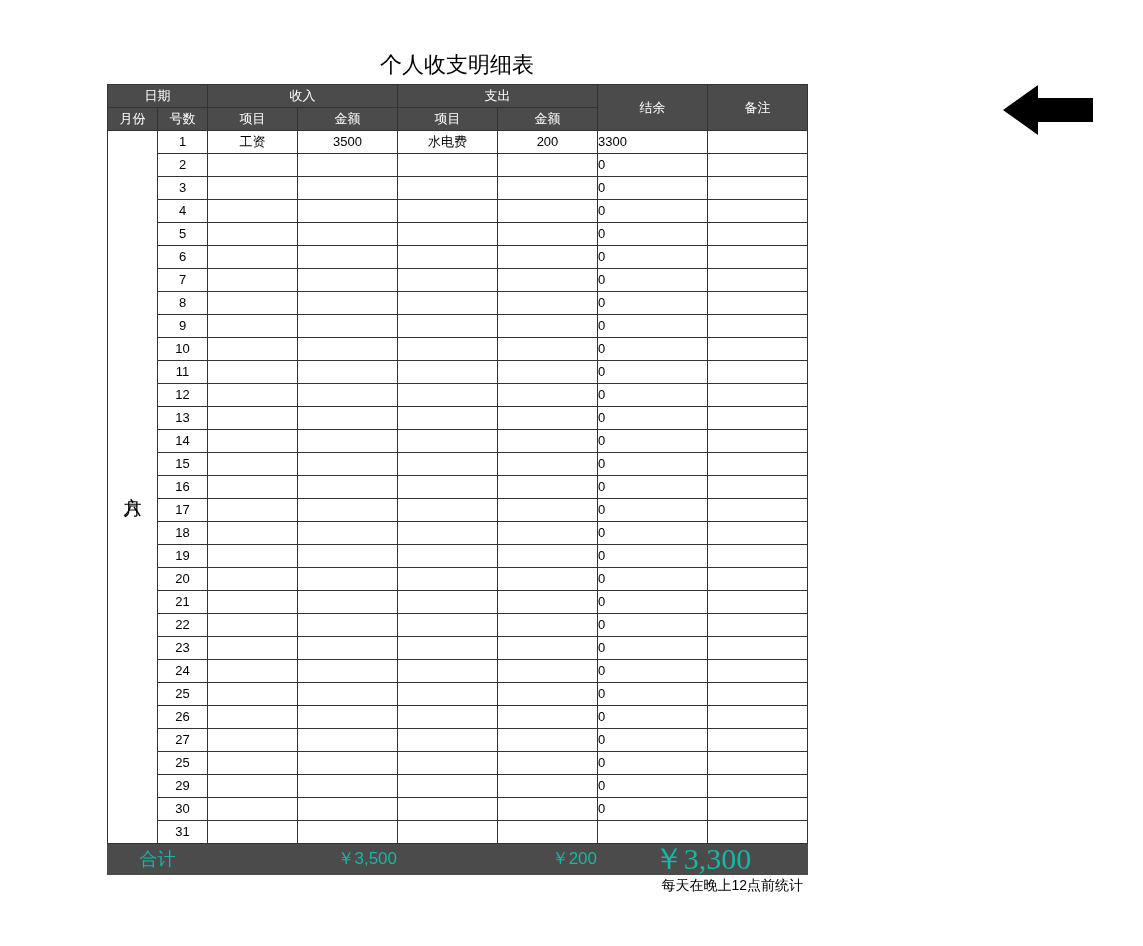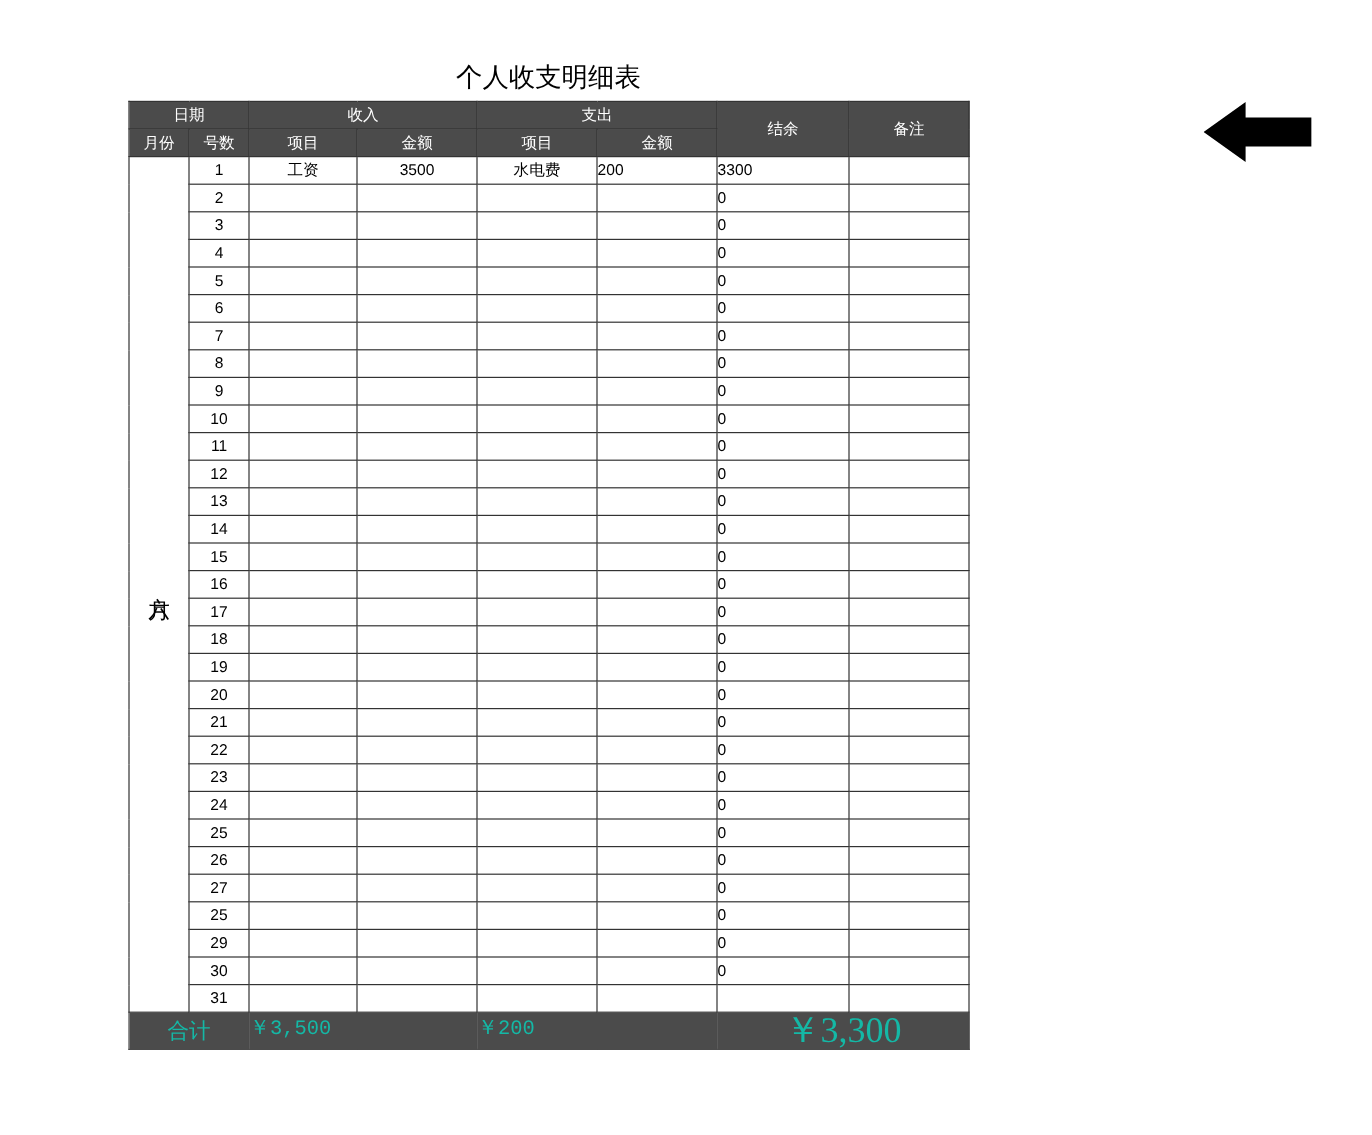--- a/index.html
+++ b/index.html
@@ -17,27 +17,27 @@
 col.c-initem{width:90px}
 col.c-inamt{width:100px}
 col.c-outitem{width:100px}
 col.c-outamt{width:100px}
 col.c-bal{width:110px}
 col.c-note{width:100px}
 .month{writing-mode:vertical-rl;text-orientation:upright;font-size:18px;letter-spacing:4px}
 tr.data td{background:#fff}
 .total-row td,.total-row th{background:#4b4b4b;color:#14b8a6;border-color:#4b4b4b}
 .total-row .lbl{font-size:18px;text-align:center}
-.total-row .amt{font-size:17px;text-align:left;font-family:Liberation Mono, monospace}
+.total-row .amt{font-size:17px;text-align:right;font-family:Liberation Sans, sans-serif}
 .total-row .big{font-size:30px;text-align:center;font-family:"SimSun",serif}
 .total-row td{height:30px;line-height:30px}
 .note{font-size:14px;text-align:right;margin-top:2px;padding-right:4px}
 td.item{text-align:center}
 td.in-amt{text-align:center}
-td.out-amt{text-align:left}
+td.out-amt{text-align:center}
 </style>
 </head>
 <body>
 
 <div class="page">
 
   <div class="arrow">
     <svg width="90" height="60" viewBox="0 0 90 60">
       <polygon points="0,30 35,5 35,18 90,18 90,42 35,42 35,55" fill="#000"></polygon>
     </svg>
@@ -359,14 +359,15 @@
       <tfoot>
         <tr class="total-row">
           <td colspan="2" class="lbl">合计</td>
           <td colspan="2" class="amt">￥3,500</td>
           <td colspan="2" class="amt">￥200</td>
           <td colspan="2" class="big">￥3,300</td>
         </tr>
       </tfoot>
     </table>
 
+    <div class="note">每天在晚上12点前统计</div>
   </div>
 </div>
 
 </body></html>

